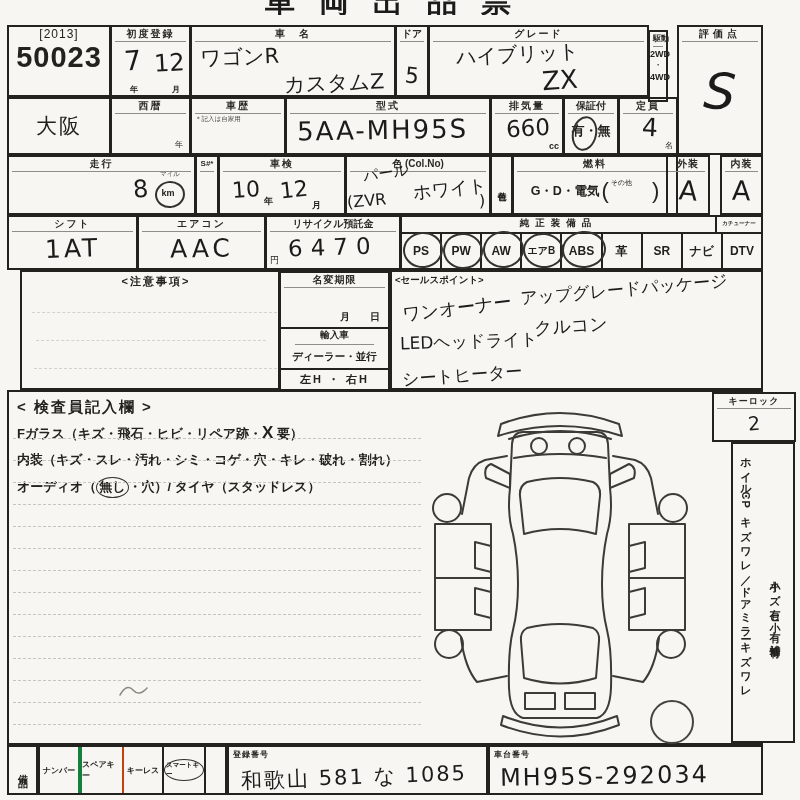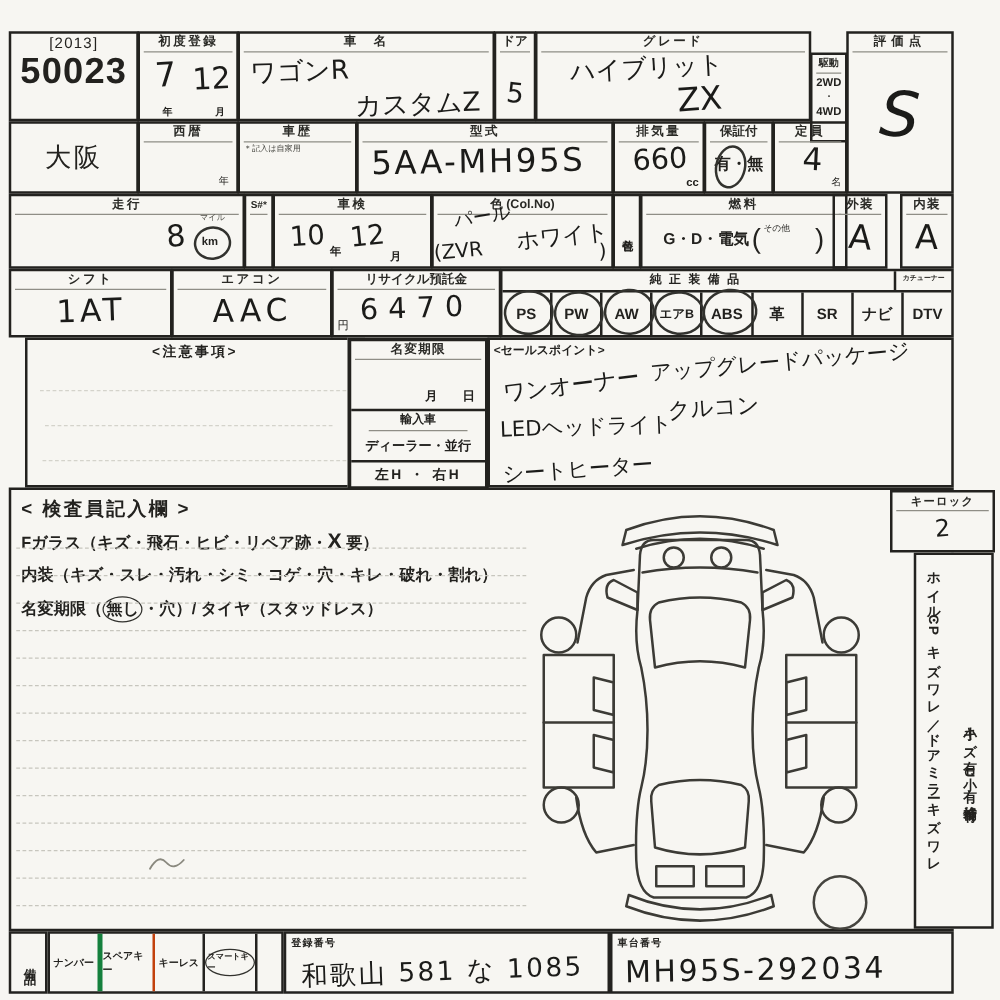--- a/index.html
+++ b/index.html
@@ -21,20 +21,23 @@
   .titleclip{position:absolute;left:205px;top:0;width:390px;height:15px;overflow:hidden;}
   .titleclip span{display:block;margin-top:-18px;text-align:center;font-size:30px;font-weight:bold;
                   letter-spacing:24px;color:#1b1b19;white-space:nowrap;}
   svg{display:block;}
 </style>
 </head>
 <body>
 
 <div id="sheet">
 
+  <div class="titleclip">
+    <span>車両出品票</span>
+  </div>
 
   <div class="cell" style="left:7px;top:25px;width:104px;height:72px">
     <div style="text-align:center;font-size:12px;margin-top:0;letter-spacing:1px">[2013]</div>
     <div style="text-align:center;font-size:29px;font-weight:bold;letter-spacing:1px;line-height:32px">50023</div>
   </div>
 
   <div class="cell" style="left:110px;top:25px;width:81px;height:72px">
     <div class="hdr">初度登録</div>
     <span class="hw abs" style="left:12px;top:18px;font-size:27px;transform:rotate(-4deg)">7</span>
     <span class="hw abs" style="left:42px;top:22px;font-size:24px;transform:rotate(-3deg)">12</span>
@@ -52,21 +55,21 @@
     <div class="hdr" style="letter-spacing:0">ドア</div>
     <span class="hw abs" style="left:8px;top:36px;font-size:22px;transform:rotate(6deg)">5</span>
   </div>
 
   <div class="cell" style="left:428px;top:25px;width:221px;height:72px">
     <div class="hdr">グレード</div>
     <span class="hw abs" style="left:26px;top:14px;font-size:20px;transform:rotate(-3deg)">ハイブリット</span>
     <span class="hw abs" style="left:112px;top:38px;font-size:26px;transform:rotate(-4deg)">ZX</span>
   </div>
 
-  <div class="cell" style="left:648px;top:42px;width:30px;height:72px">
+  <div class="cell" style="left:648px;top:30px;width:20px;height:72px">
     <div class="hdr" style="letter-spacing:0;font-size:8px">駆動</div>
     <div style="text-align:center;font-size:9px;font-weight:bold;margin-top:2px">2WD</div>
     <div style="text-align:center;font-size:9px">・</div>
     <div style="text-align:center;font-size:9px;font-weight:bold">4WD</div>
   </div>
 
   <div class="cell" style="left:677px;top:25px;width:86px;height:130px">
     <div class="hdr" style="letter-spacing:4px">評価点</div>
     <div class="ctr" style="height:100px">
       <span class="hw" style="font-size:50px;font-style:italic;transform:rotate(4deg)">S</span>
@@ -237,21 +240,21 @@
     <span class="hw abs" style="left:10px;top:92px;font-size:17px;transform:rotate(-4deg)">シートヒーター</span>
   </div>
 
   <div class="cell" style="left:7px;top:390px;width:756px;height:355px">
     <div style="font-size:15px;font-weight:bold;margin:6px 0 0 8px;letter-spacing:2px">&lt; 検査員記入欄 &gt;</div>
     <div style="font-size:13px;font-weight:bold;margin:6px 0 0 8px;white-space:nowrap">
       <span>Fガラス（キズ・飛石・ヒビ・リペア跡・</span><span style="font-size:17px">X</span> <span>要）</span>
     </div>
     <div style="font-size:13px;font-weight:bold;margin:8px 0 0 8px;white-space:nowrap">内装（キズ・スレ・汚れ・シミ・コゲ・穴・キレ・破れ・割れ）</div>
     <div style="font-size:13px;font-weight:bold;margin:8px 0 0 8px;white-space:nowrap">
-      <span>名変期限（</span><span class="circ-in">無し</span><span>・穴）/ タイヤ（スタッドレス）</span>
+      <span>オーディオ（</span><span class="circ-in">無し</span><span>・穴）/ タイヤ（スタッドレス）</span>
     </div>
     <div class="dash" style="left:4px;top:46px;width:408px"></div>
     <div class="dash" style="left:4px;top:68px;width:408px"></div>
     <div class="dash" style="left:4px;top:90px;width:408px"></div>
     <div class="dash" style="left:4px;top:112px;width:408px"></div>
     <div class="dash" style="left:4px;top:134px;width:408px"></div>
     <div class="dash" style="left:4px;top:156px;width:408px"></div>
     <div class="dash" style="left:4px;top:178px;width:408px"></div>
     <div class="dash" style="left:4px;top:200px;width:408px"></div>
     <div class="dash" style="left:4px;top:222px;width:408px"></div>

